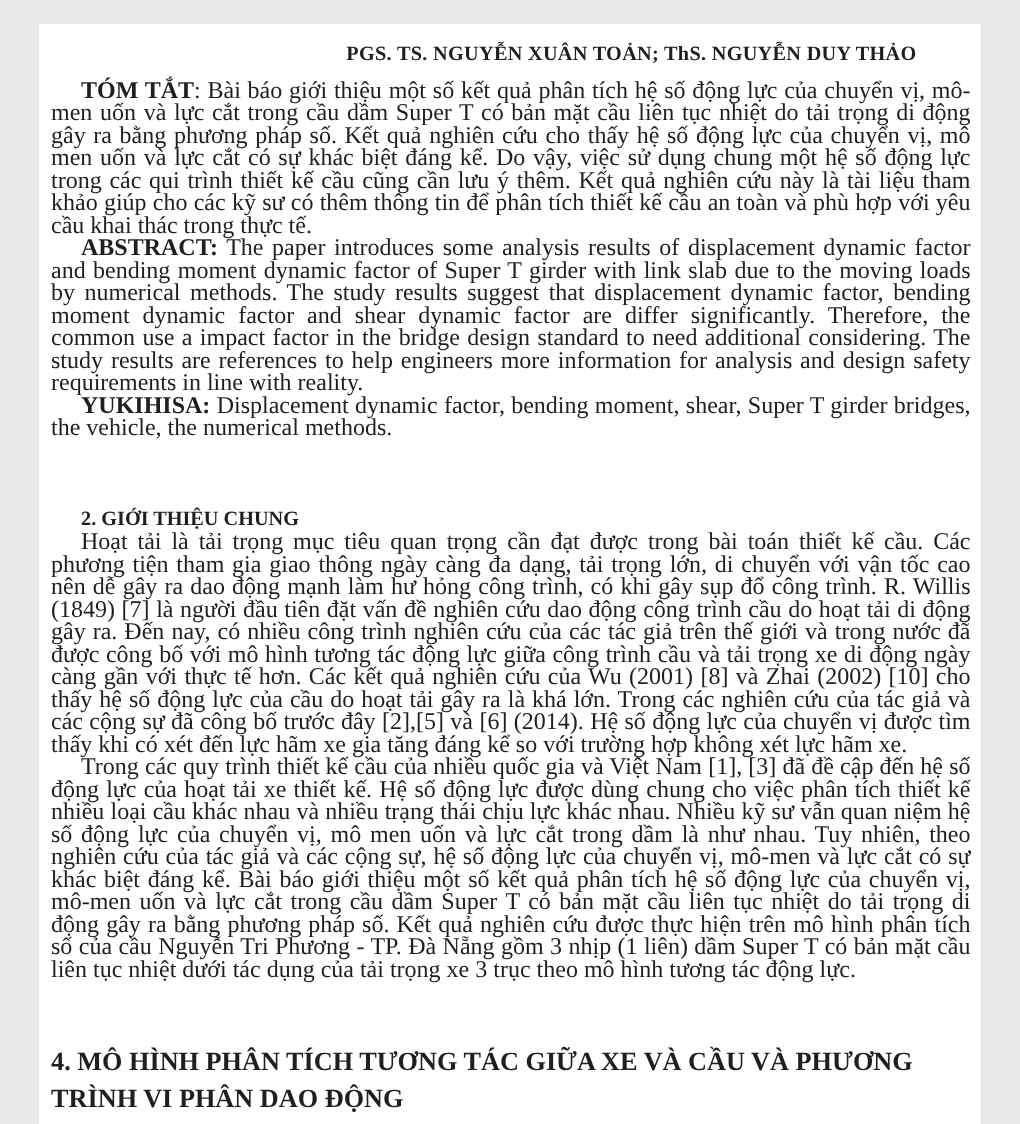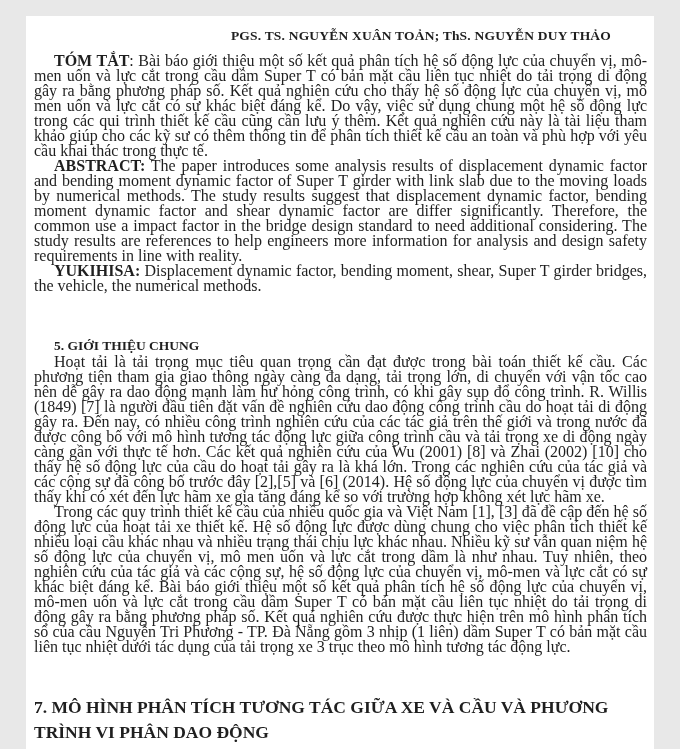--- a/index.html
+++ b/index.html
@@ -69,26 +69,26 @@
 
   <div class="content">
 
     <section class="abstract">
       <p class="block"><span class="lbl">TÓM TẮT</span><span>: Bài báo giới thiệu một số kết quả phân tích hệ số động lực của chuyển vị, mô-men uốn và lực cắt trong cầu dầm Super T có bản mặt cầu liên tục nhiệt do tải trọng di động gây ra bằng phương pháp số. Kết quả nghiên cứu cho thấy hệ số động lực của chuyển vị, mô men uốn và lực cắt có sự khác biệt đáng kể. Do vậy, việc sử dụng chung một hệ số động lực trong các qui trình thiết kế cầu cũng cần lưu ý thêm. Kết quả nghiên cứu này là tài liệu tham khảo giúp cho các kỹ sư có thêm thông tin để phân tích thiết kế cầu an toàn và phù hợp với yêu cầu khai thác trong thực tế.</span></p>
       <p class="block"><span class="lbl">ABSTRACT:</span><span> The paper introduces some analysis results of displacement dynamic factor and bending moment dynamic factor of Super T girder with link slab due to the moving loads by numerical methods. The study results suggest that displacement dynamic factor, bending moment dynamic factor and shear dynamic factor are differ significantly. Therefore, the common use a impact factor in the bridge design standard to need additional considering. The study results are references to help engineers more information for analysis and design safety requirements in line with reality.</span></p>
       <p class="block"><span class="lbl">YUKIHISA:</span><span> Displacement dynamic factor, bending moment, shear, Super T girder bridges, the vehicle, the numerical methods.</span></p>
     </section>
 
     <section>
-      <h2 class="sec1-heading">5. GIỚI THIỆU CHUNG</h2>
+      <h2 class="sec1-heading">2. GIỚI THIỆU CHUNG</h2>
       <p class="block sec1-p1">Hoạt tải là tải trọng mục tiêu quan trọng cần đạt được trong bài toán thiết kế cầu. Các phương tiện tham gia giao thông ngày càng đa dạng, tải trọng lớn, di chuyển với vận tốc cao nên dễ gây ra dao động mạnh làm hư hỏng công trình, có khi gây sụp đổ công trình. R. Willis (1849) [7] là người đầu tiên đặt vấn đề nghiên cứu dao động công trình cầu do hoạt tải di động gây ra. Đến nay, có nhiều công trình nghiên cứu của các tác giả trên thế giới và trong nước đã được công bố với mô hình tương tác động lực giữa công trình cầu và tải trọng xe di động ngày càng gần với thực tế hơn. Các kết quả nghiên cứu của Wu (2001) [8] và Zhai (2002) [10] cho thấy hệ số động lực của cầu do hoạt tải gây ra là khá lớn. Trong các nghiên cứu của tác giả và các cộng sự đã công bố trước đây [2],[5] và [6] (2014). Hệ số động lực của chuyển vị được tìm thấy khi có xét đến lực hãm xe gia tăng đáng kể so với trường hợp không xét lực hãm xe.</p>
       <p class="block">Trong các quy trình thiết kế cầu của nhiều quốc gia và Việt Nam [1], [3] đã đề cập đến hệ số động lực của hoạt tải xe thiết kế. Hệ số động lực được dùng chung cho việc phân tích thiết kế nhiều loại cầu khác nhau và nhiều trạng thái chịu lực khác nhau. Nhiều kỹ sư vẫn quan niệm hệ số động lực của chuyển vị, mô men uốn và lực cắt trong dầm là như nhau. Tuy nhiên, theo nghiên cứu của tác giả và các cộng sự, hệ số động lực của chuyển vị, mô-men và lực cắt có sự khác biệt đáng kể. Bài báo giới thiệu một số kết quả phân tích hệ số động lực của chuyển vị, mô-men uốn và lực cắt trong cầu dầm Super T có bản mặt cầu liên tục nhiệt do tải trọng di động gây ra bằng phương pháp số. Kết quả nghiên cứu được thực hiện trên mô hình phân tích số của cầu Nguyễn Tri Phương - TP. Đà Nẵng gồm 3 nhịp (1 liên) dầm Super T có bản mặt cầu liên tục nhiệt dưới tác dụng của tải trọng xe 3 trục theo mô hình tương tác động lực.</p>
     </section>
 
     <section>
-      <h1 class="sec2-heading">7. MÔ HÌNH PHÂN TÍCH TƯƠNG TÁC GIỮA XE VÀ CẦU VÀ PHƯƠNG TRÌNH VI PHÂN DAO ĐỘNG</h1>
+      <h1 class="sec2-heading">4. MÔ HÌNH PHÂN TÍCH TƯƠNG TÁC GIỮA XE VÀ CẦU VÀ PHƯƠNG TRÌNH VI PHÂN DAO ĐỘNG</h1>
       <h3 class="sec21-heading">2.1. Mô hình phân tích tương tác giữa xe và cầu</h3>
       <p class="block sec21-p">Mô hình tương tác động lực giữa phần tử dầm và xe 3 trục di động như Hình 2.1.</p>
     </section>
 
   </div>
 
 </div>
 
 </body></html>

